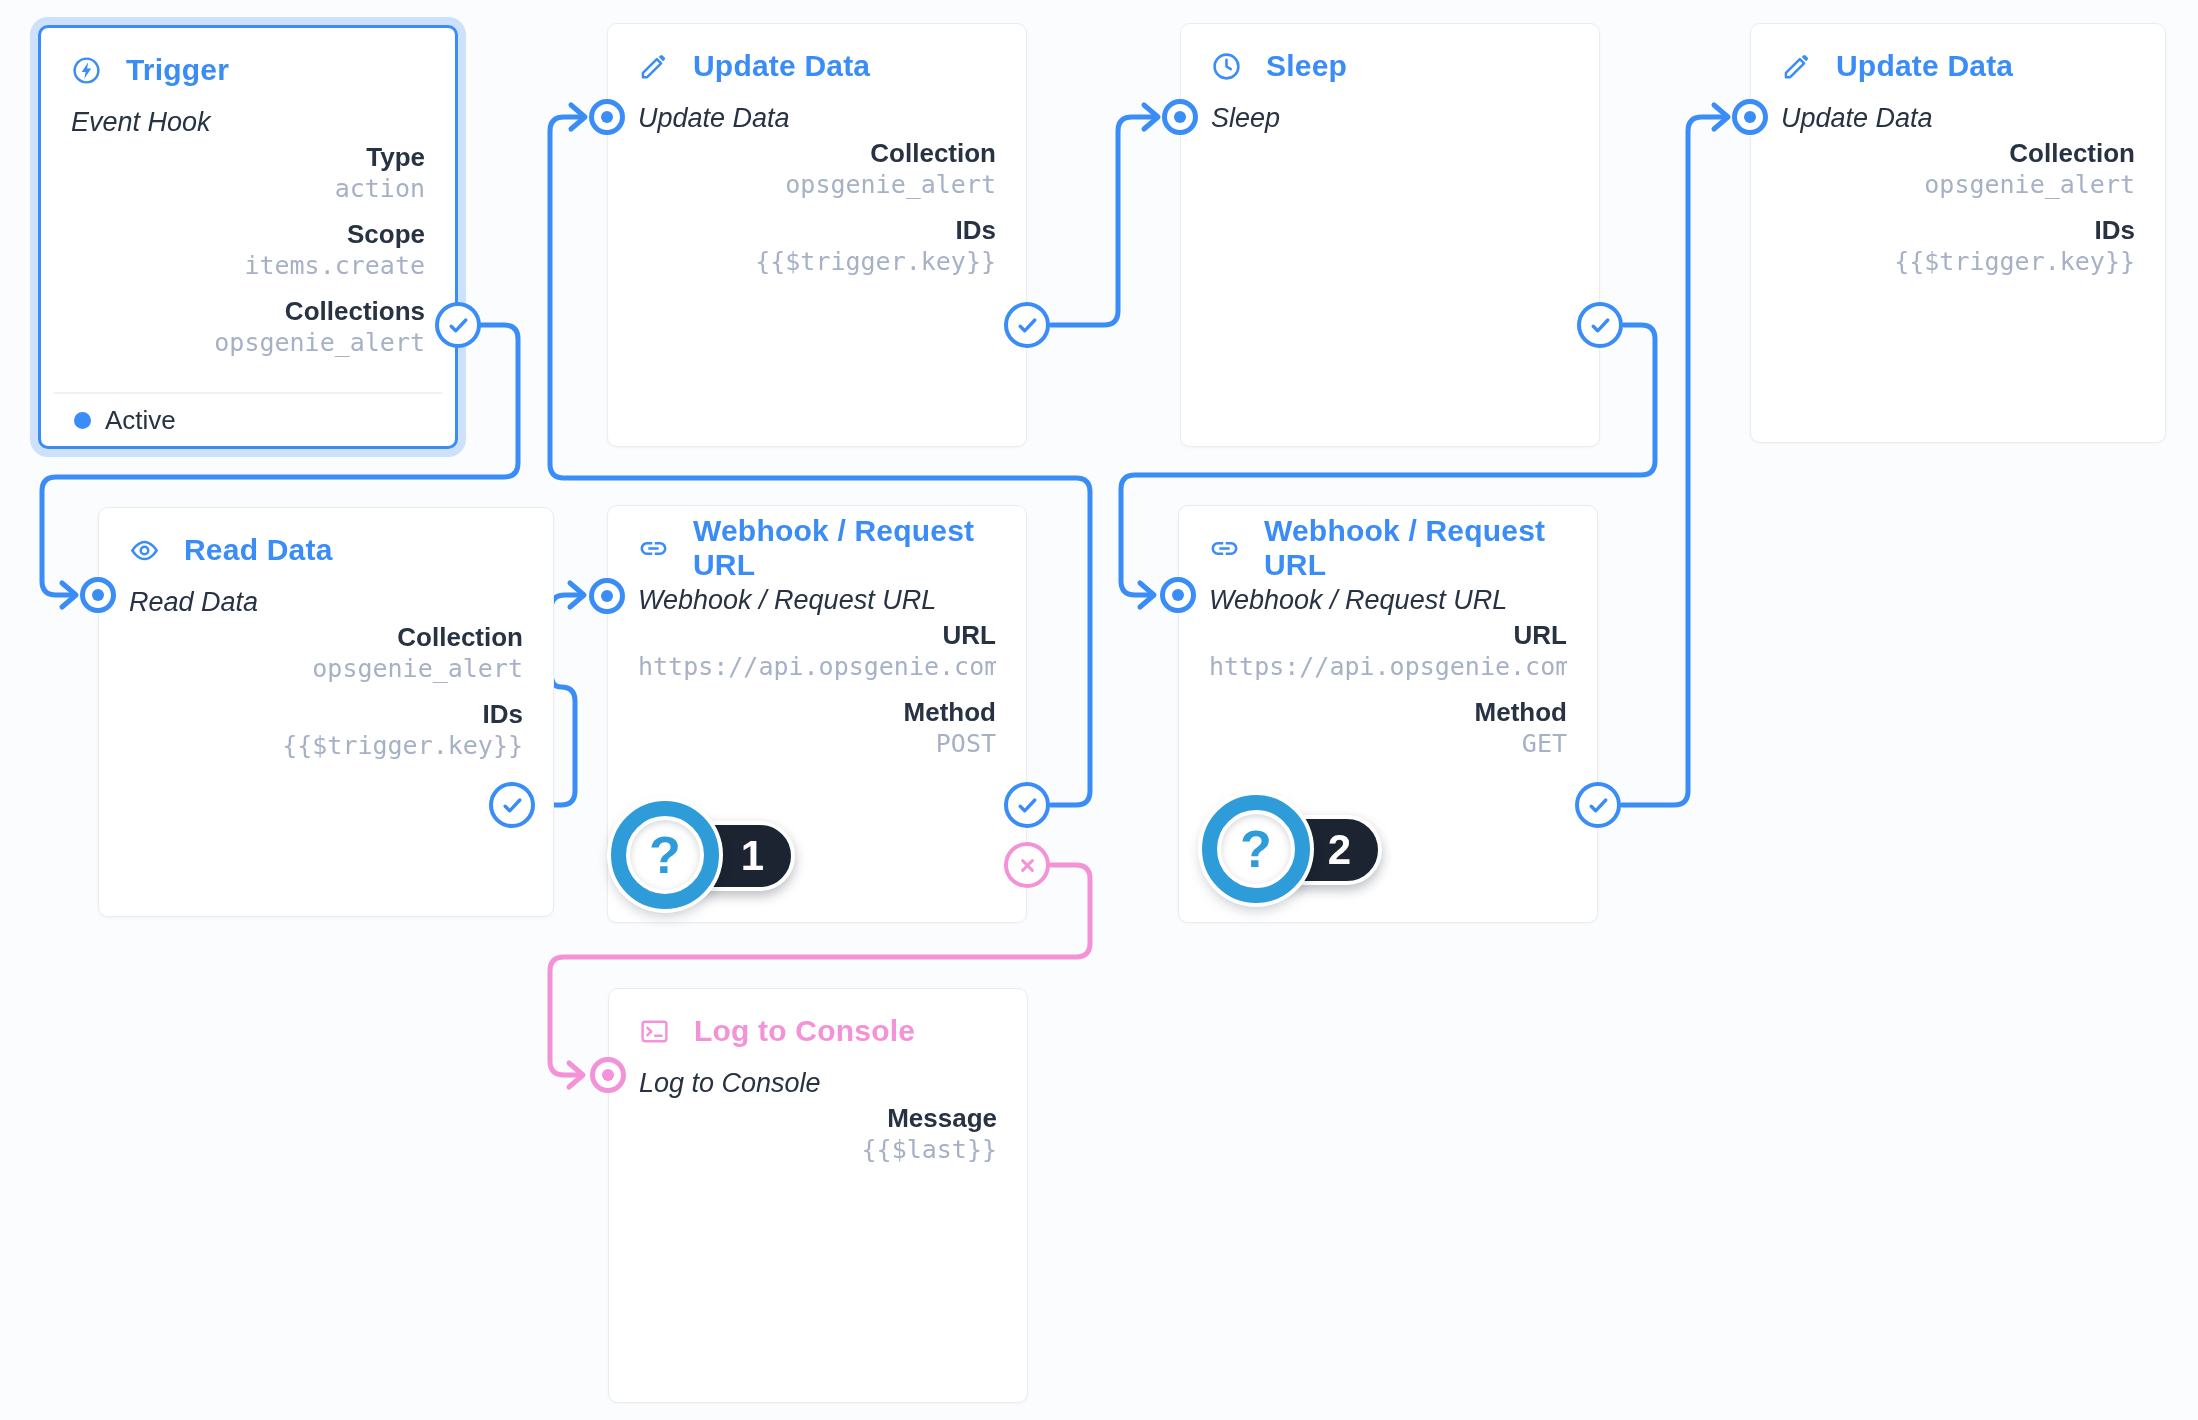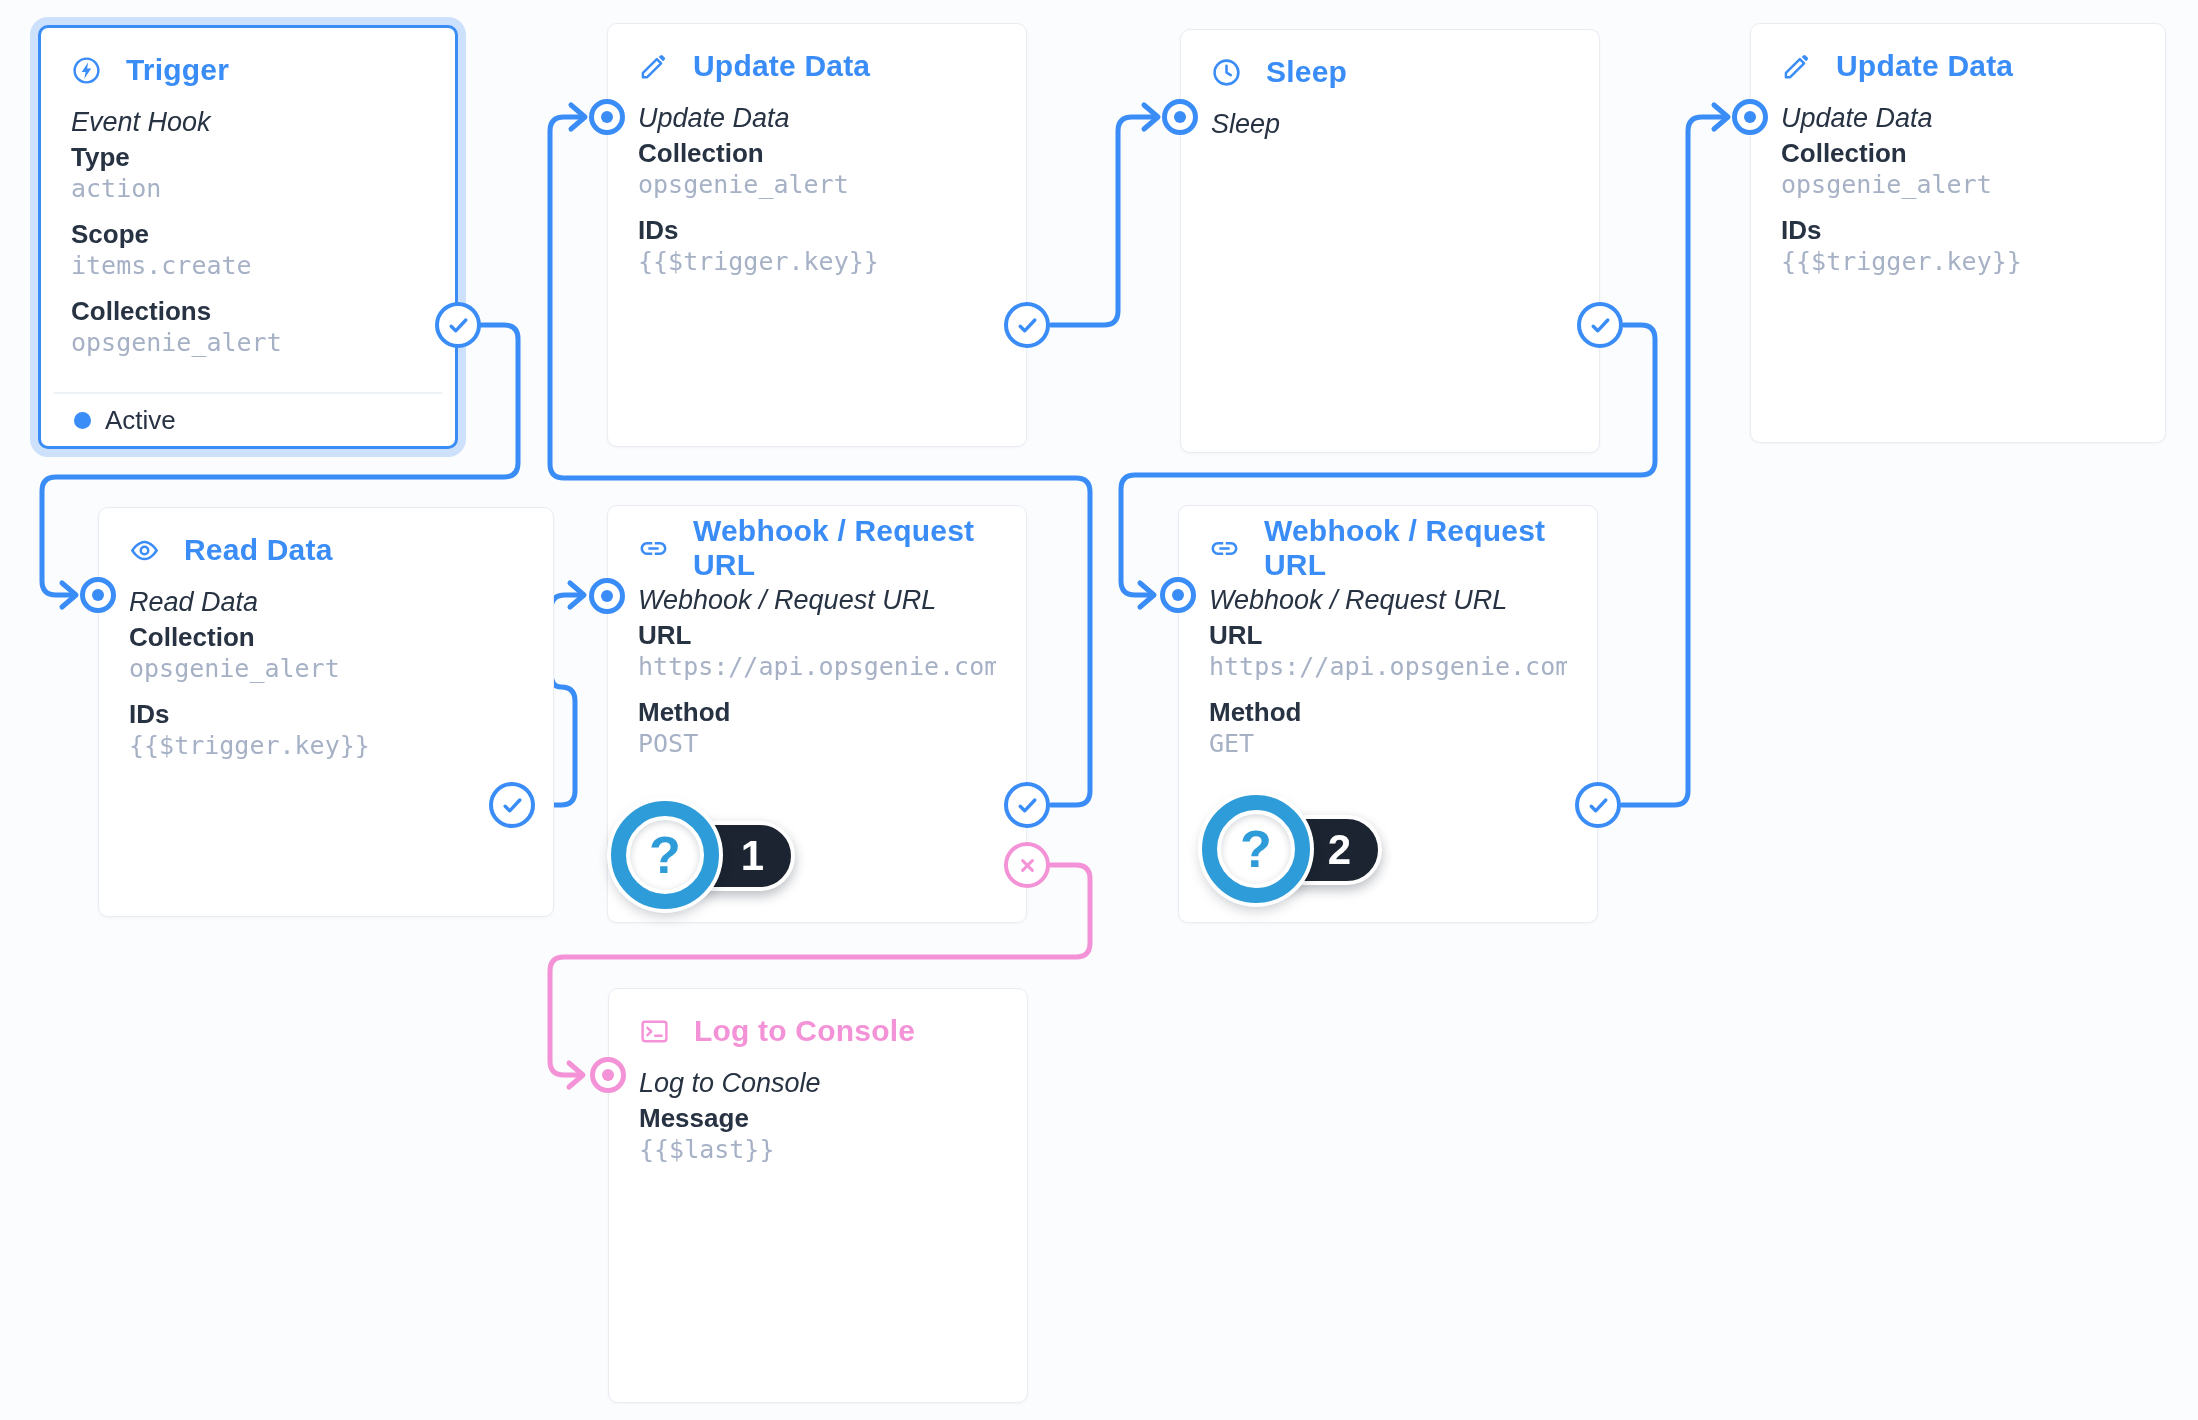--- a/index.html
+++ b/index.html
@@ -18,21 +18,21 @@
         padding:22px 30px;z-index:2;box-shadow:0 1px 3px rgba(25,45,90,.04);}
   .node.selected{border:3px solid var(--primary);box-shadow:0 0 0 8px var(--halo);}
   .title-row{height:40px;display:flex;align-items:center;gap:24px;}
   .title-row .icon{width:31px;height:31px;flex:0 0 auto;color:var(--primary);}
   .node .title{font-size:30px;font-weight:700;color:var(--primary);letter-spacing:.2px;}
   .node.pinknode .title,.node.pinknode .title-row .icon{color:var(--pink);}
   .name{height:40px;line-height:40px;margin-top:12px;font-size:27px;color:var(--text-dark);font-style:italic;}
   .f-label{height:30px;line-height:30px;font-size:26px;font-weight:700;color:var(--text-dark);}
   .f-value{height:34px;line-height:34px;font-size:25px;color:var(--text-mono);
            font-family:"DejaVu Sans Mono",monospace;white-space:nowrap;overflow:hidden;}
-  .field{margin-top:13px;}
+  .field{margin-top:13px;text-align:right;}
   .footer{position:absolute;left:13px;right:13px;bottom:0;height:54px;border-top:2px solid #eef1f5;
           display:flex;align-items:center;gap:14px;padding-left:20px;}
   .status-dot{width:17px;height:17px;border-radius:50%;background:var(--primary);}
   .footer span{font-size:26px;color:var(--text-dark);}
   .in-anchor{position:absolute;width:36px;height:36px;border-radius:50%;border:5px solid var(--primary);
              background:#fff;z-index:4;display:flex;align-items:center;justify-content:center;}
   .in-anchor .dot{width:12px;height:12px;border-radius:50%;background:var(--primary);}
   .in-anchor.pink{border-color:var(--pink);} .in-anchor.pink .dot{background:var(--pink);}
   .out-anchor{position:absolute;width:46px;height:46px;border-radius:50%;border:4.5px solid var(--primary);
               background:#fff;z-index:4;display:flex;align-items:center;justify-content:center;color:var(--primary);}
@@ -121,21 +121,21 @@
   <div class="field" style="margin-top:0">
       <div class="f-label">Collection</div>
       <div class="f-value">opsgenie_alert</div>
     </div>
   <div class="field">
       <div class="f-label">IDs</div>
       <div class="f-value">{{$trigger.key}}</div>
     </div>
 </div>
 
-<div class="node" style="left:1180px;top:29px;width:420px;height:424px">
+<div class="node" style="left:1180px;top:23px;width:420px;height:424px">
   <div class="title-row">
     <svg class="icon" viewBox="0 0 24 24">
         <circle cx="12" cy="12" r="9.2" fill="none" stroke="currentColor" stroke-width="2"></circle>
         <path d="M12 6.8V12l3.3 2" fill="none" stroke="currentColor" stroke-width="2" stroke-linecap="round" stroke-linejoin="round"></path>
       </svg>
     <span class="title">Sleep</span>
   </div>
   <div class="name">Sleep</div>
 </div>
 

